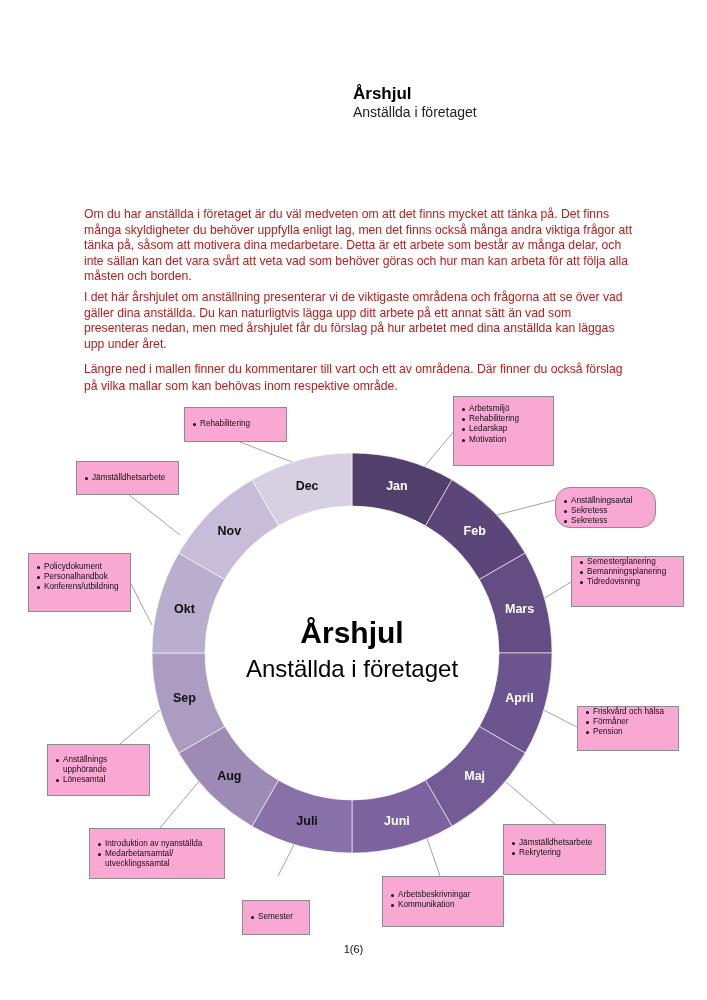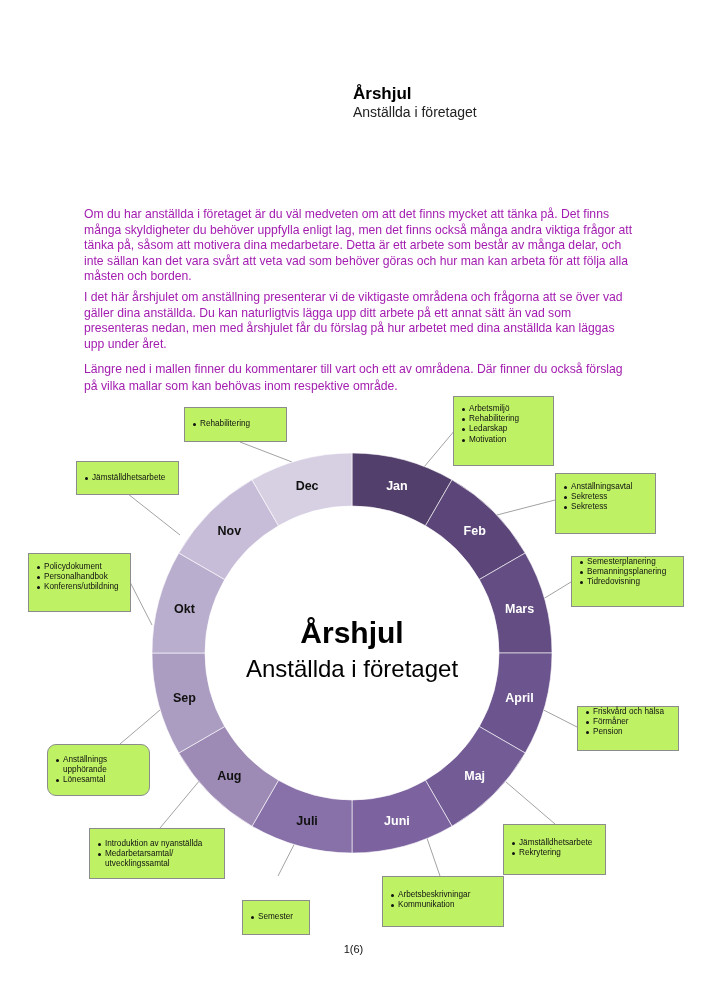--- a/index.html
+++ b/index.html
@@ -5,28 +5,28 @@
     html, body { margin: 0; padding: 0; background: #ffffff; }
     body {
       width: 707px; height: 1000px; position: relative; overflow: hidden;
       font-family: "Liberation Sans", sans-serif; color: #000;
     }
     .header { position: absolute; left: 353px; top: 84px; }
     .header .title { font-size: 17px; font-weight: bold; line-height: 20px; }
     .header .subtitle { font-size: 14px; line-height: 17px; color: #222; }
     .body-text {
       position: absolute; left: 84px; width: 550px;
-      font-size: 12.2px; line-height: 15.6px; color: #a21caf;
+      font-size: 12.2px; line-height: 15.6px; color: #b91c1c;
     }
     .p1 { top: 207px; }
     .p2 { top: 290px; }
     .p3 { top: 361px; line-height: 17px; }
     svg.wheel { position: absolute; left: 0; top: 0; }
     .note {
-      position: absolute; background: #bef264; border: 1px solid #8c8c8c;
+      position: absolute; background: #f9a8d4; border: 1px solid #8c8c8c;
       box-sizing: border-box; font-size: 8.2px; line-height: 10.2px; color: #111;
       padding: 6px 6px 6px 8px;
     }
     .note ul { margin: 0; padding: 0; list-style: none; }
     .note li { position: relative; padding-left: 7px; }
     .note li::before {
       content: ""; position: absolute; left: 0; top: 4px;
       width: 3px; height: 3px; background: #111; border-radius: 50%;
     }
     .page-num {
@@ -103,21 +103,21 @@
 <div class="center-sub">Anställda i företaget</div>
 
 <div class="note" style="left:453px; top:396px; width:101px; height:70px; padding-top:7px;">
     <ul>
       <li>Arbetsmiljö</li>
       <li>Rehabilitering</li>
       <li>Ledarskap</li>
       <li>Motivation</li>
     </ul>
   </div>
-<div class="note" style="left:555px; top:473px; width:101px; height:61px; padding-top:8px;">
+<div class="note" style="left:555px; top:487px; width:101px; height:41px; padding-top:8px;border-radius:15px;">
     <ul>
       <li>Anställningsavtal</li>
       <li>Sekretess</li>
       <li>Sekretess</li>
     </ul>
   </div>
 <div class="note" style="left:571px; top:556px; width:113px; height:51px; padding-top:0;">
     <ul>
       <li>Semesterplanering</li>
       <li>Bemanningsplanering</li>
@@ -147,21 +147,21 @@
     <ul>
       <li>Semester</li>
     </ul>
   </div>
 <div class="note" style="left:89px; top:828px; width:136px; height:51px; padding-top:10px;">
     <ul>
       <li>Introduktion av nyanställda</li>
       <li>Medarbetarsamtal/ utvecklingssamtal</li>
     </ul>
   </div>
-<div class="note" style="left:47px; top:744px; width:103px; height:52px; padding-top:10px;border-radius:9px;">
+<div class="note" style="left:47px; top:744px; width:103px; height:52px; padding-top:10px;">
     <ul>
       <li>Anställnings upphörande</li>
       <li>Lönesamtal</li>
     </ul>
   </div>
 <div class="note" style="left:28px; top:553px; width:103px; height:59px; padding-top:8px;">
     <ul>
       <li>Policydokument</li>
       <li>Personalhandbok</li>
       <li>Konferens/utbildning</li>

